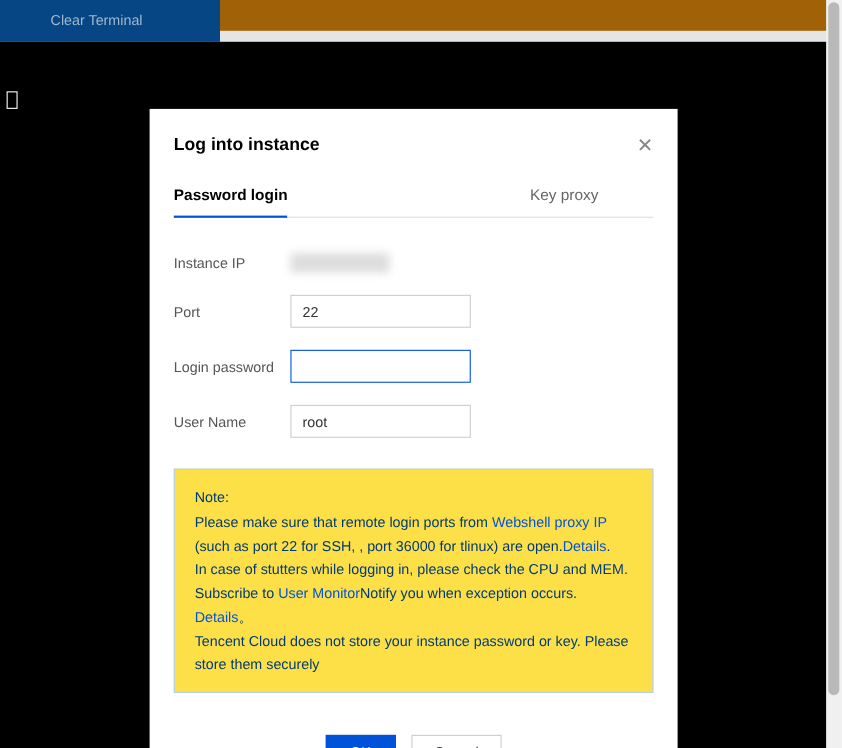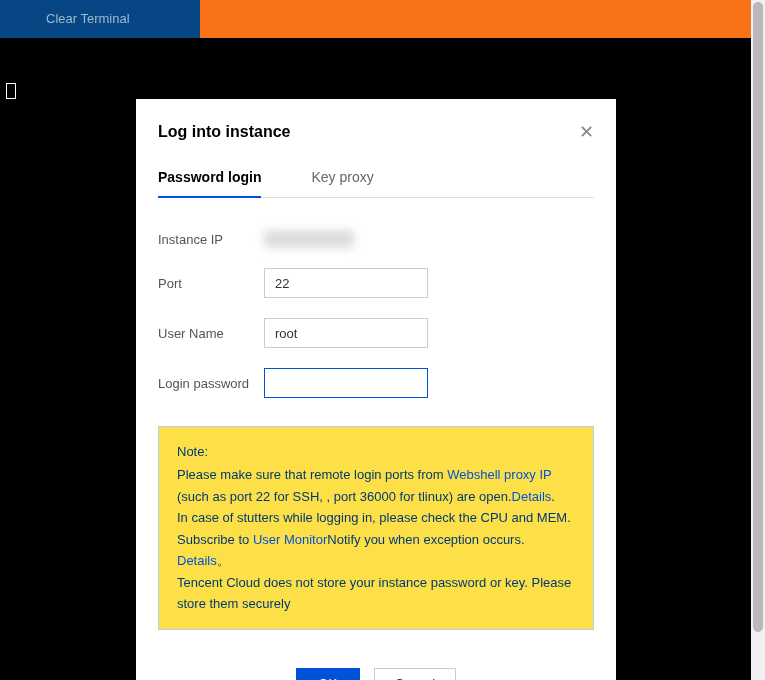--- a/index.html
+++ b/index.html
@@ -26,22 +26,22 @@
       width: 10px;
       height: 630px;
       background: #b9b9b9;
       border-radius: 5px;
     }
     .header-bar {
       position: absolute;
       left: 0;
       top: 0;
       width: 751px;
-      height: 38px;
-      background: #f97316;
+      height: 28px;
+      background: #a16207;
     }
     .clear-terminal {
       position: absolute;
       left: 0;
       top: 0;
       width: 200px;
       height: 38px;
       background: #064684;
       color: #a0b8d0;
       font-size: 13px;
@@ -88,20 +88,21 @@
     .modal-close {
       color: #888;
       font-size: 18px;
       cursor: pointer;
       font-weight: 300;
     }
     .tabs {
       display: flex;
       border-bottom: 1px solid #ddd;
       margin: 26px 22px 0 22px;
+      justify-content: space-between;
     }
     .tab {
       padding: 0 0 11px 0;
       margin-right: 50px;
       font-size: 14px;
       color: #666;
       cursor: pointer;
     }
     .tab.active {
       color: #000;
@@ -215,26 +216,26 @@
   <div class="form">
     <div class="form-row">
       <div class="form-label">Instance IP</div>
       <div class="form-value-blurred"></div>
     </div>
     <div class="form-row">
       <div class="form-label">Port</div>
       <input class="form-input" value="22" style="">
     </div>
     <div class="form-row">
+      <div class="form-label">Login password</div>
+      <input type="password" class="form-input focused" value="" style="">
+    </div>
+    <div class="form-row">
       <div class="form-label">User Name</div>
       <input class="form-input" value="root" style="">
-    </div>
-    <div class="form-row">
-      <div class="form-label">Login password</div>
-      <input type="password" class="form-input focused" value="" style="">
     </div>
   </div>
 
   <div class="note-box">
     <div class="note-title">Note:</div>
     <span class="note-text">Please make sure that remote login ports from </span><span class="note-link">Webshell proxy IP</span><span class="note-text"> (such as port 22 for SSH, , port 36000 for tlinux) are open.</span><span class="note-link">Details</span><span class="note-text">.</span>
     <br>
     <span class="note-text">In case of stutters while logging in, please check the CPU and MEM. Subscribe to </span><span class="note-link">User Monitor</span><span class="note-text">Notify you when exception occurs. </span><span class="note-link">Details</span><span class="note-text">。</span>
     <br>
     <span class="note-text">Tencent Cloud does not store your instance password or key. Please store them securely</span>

